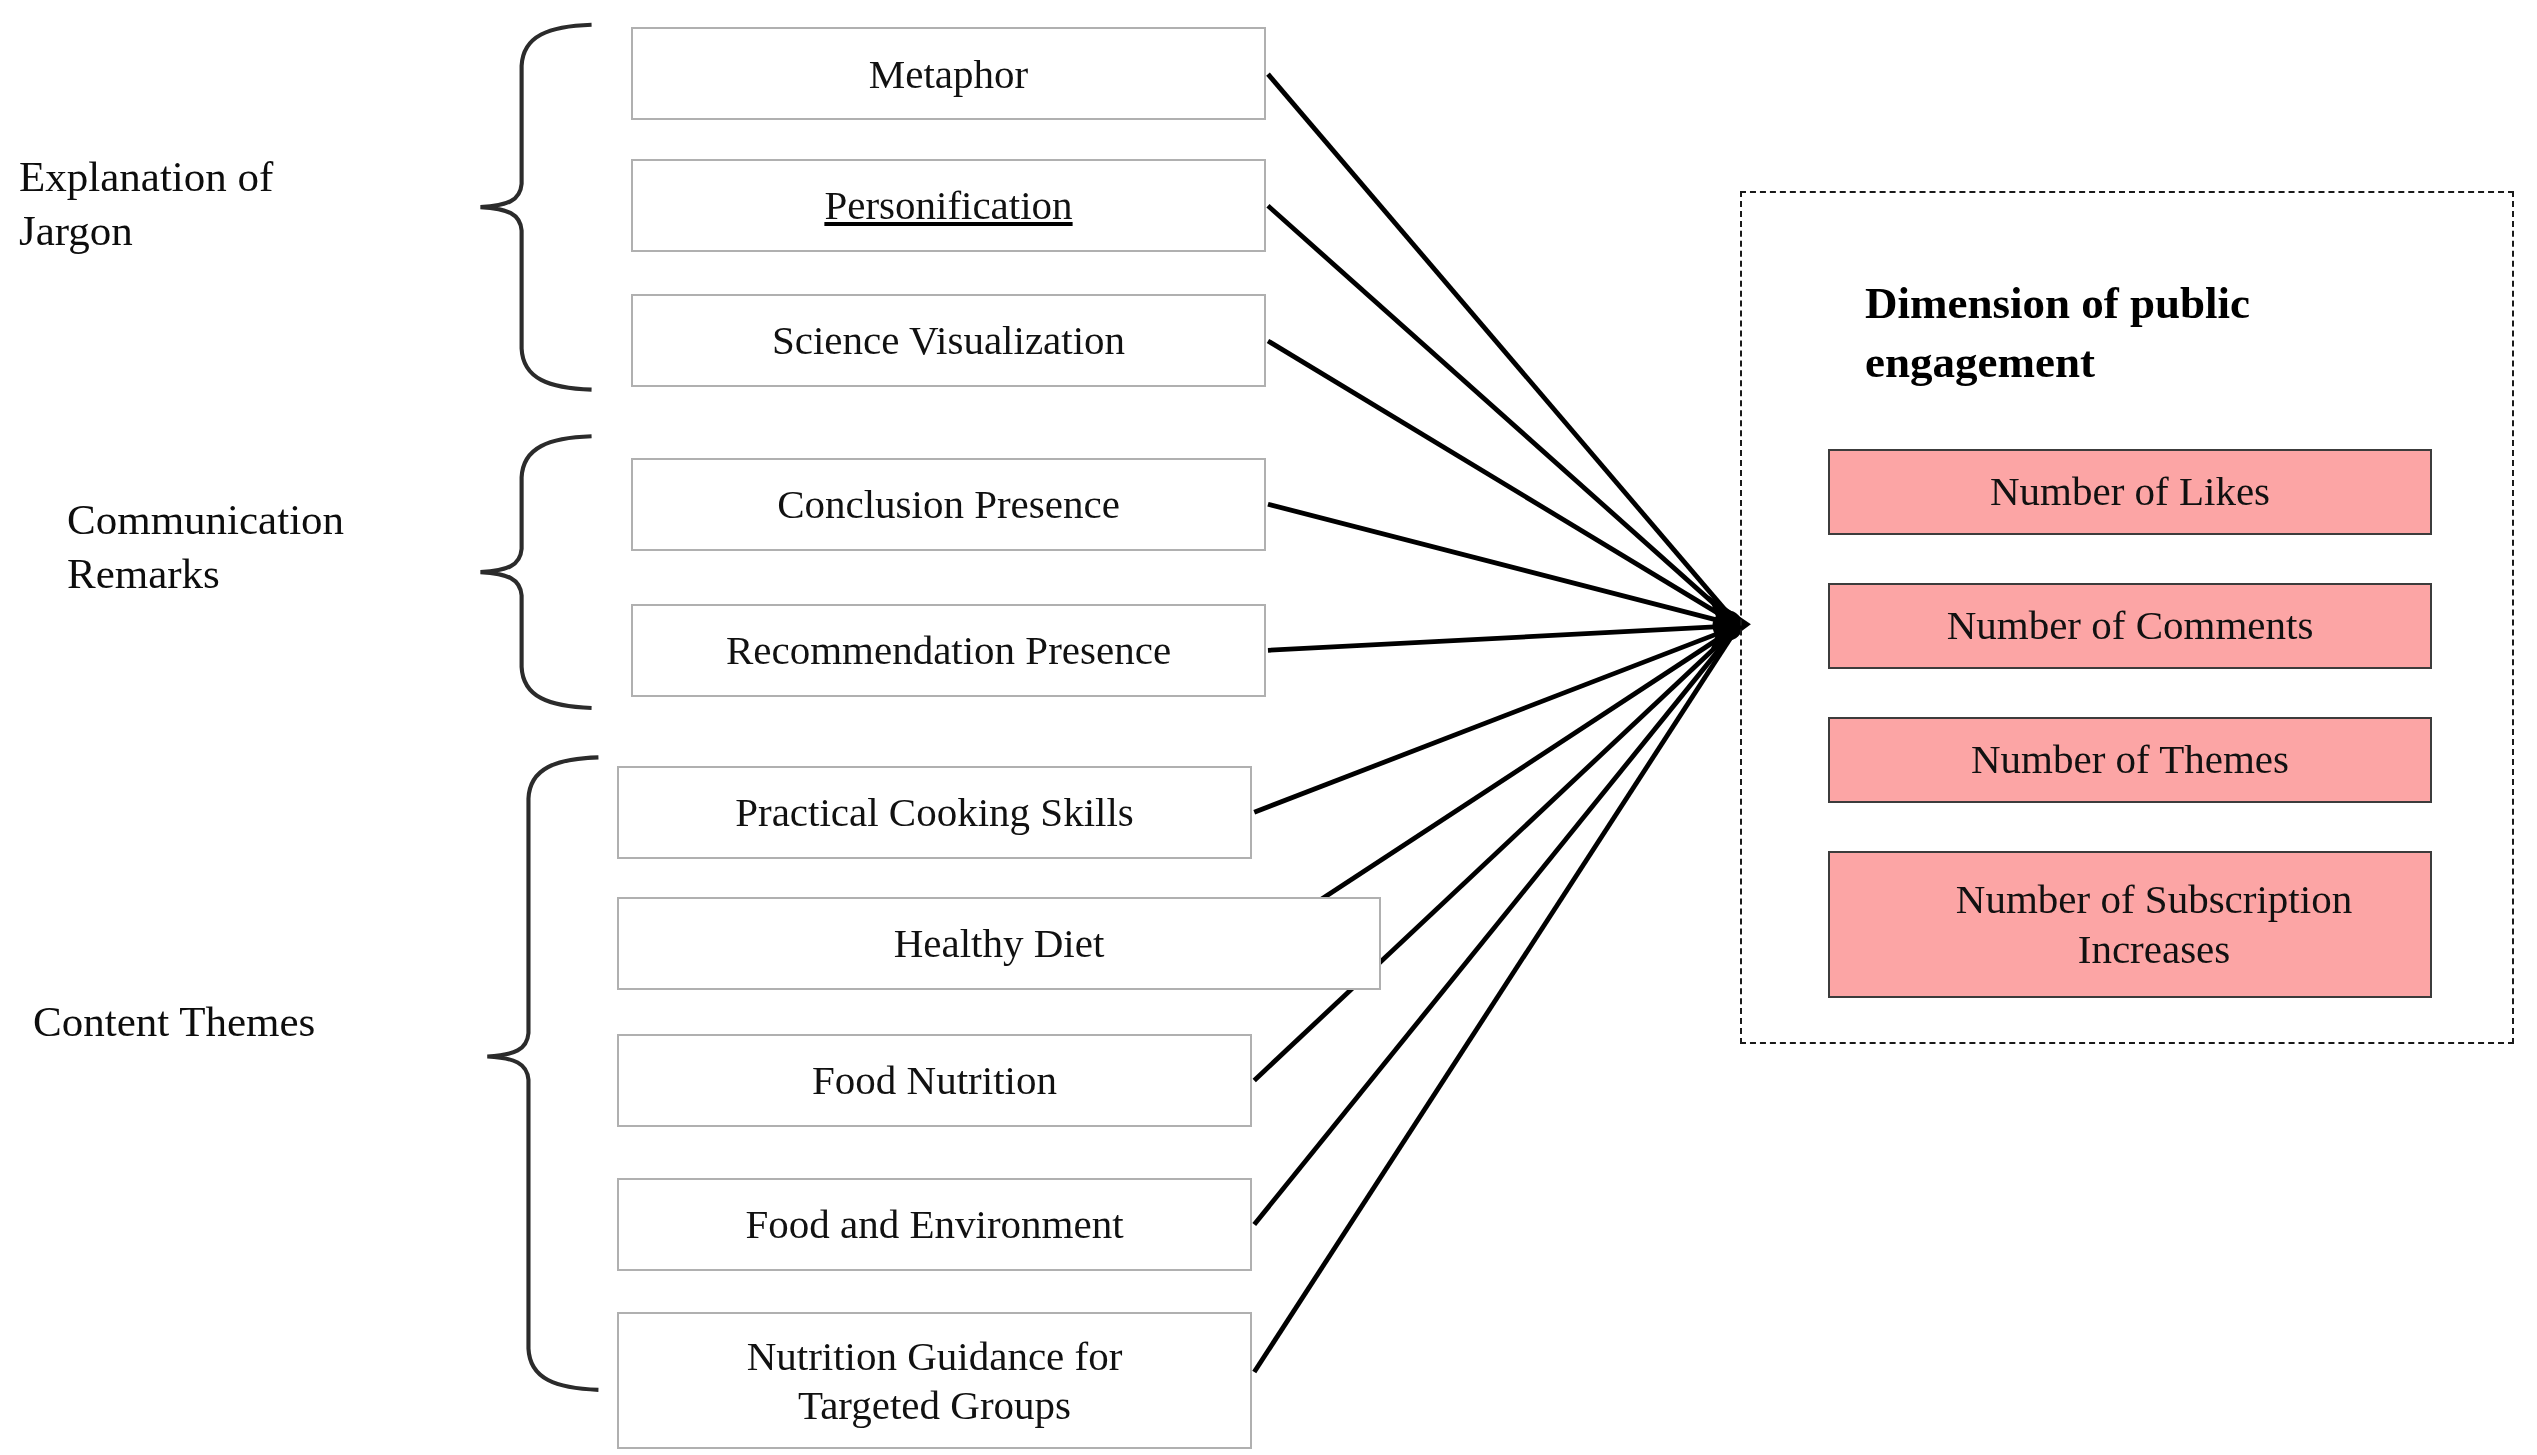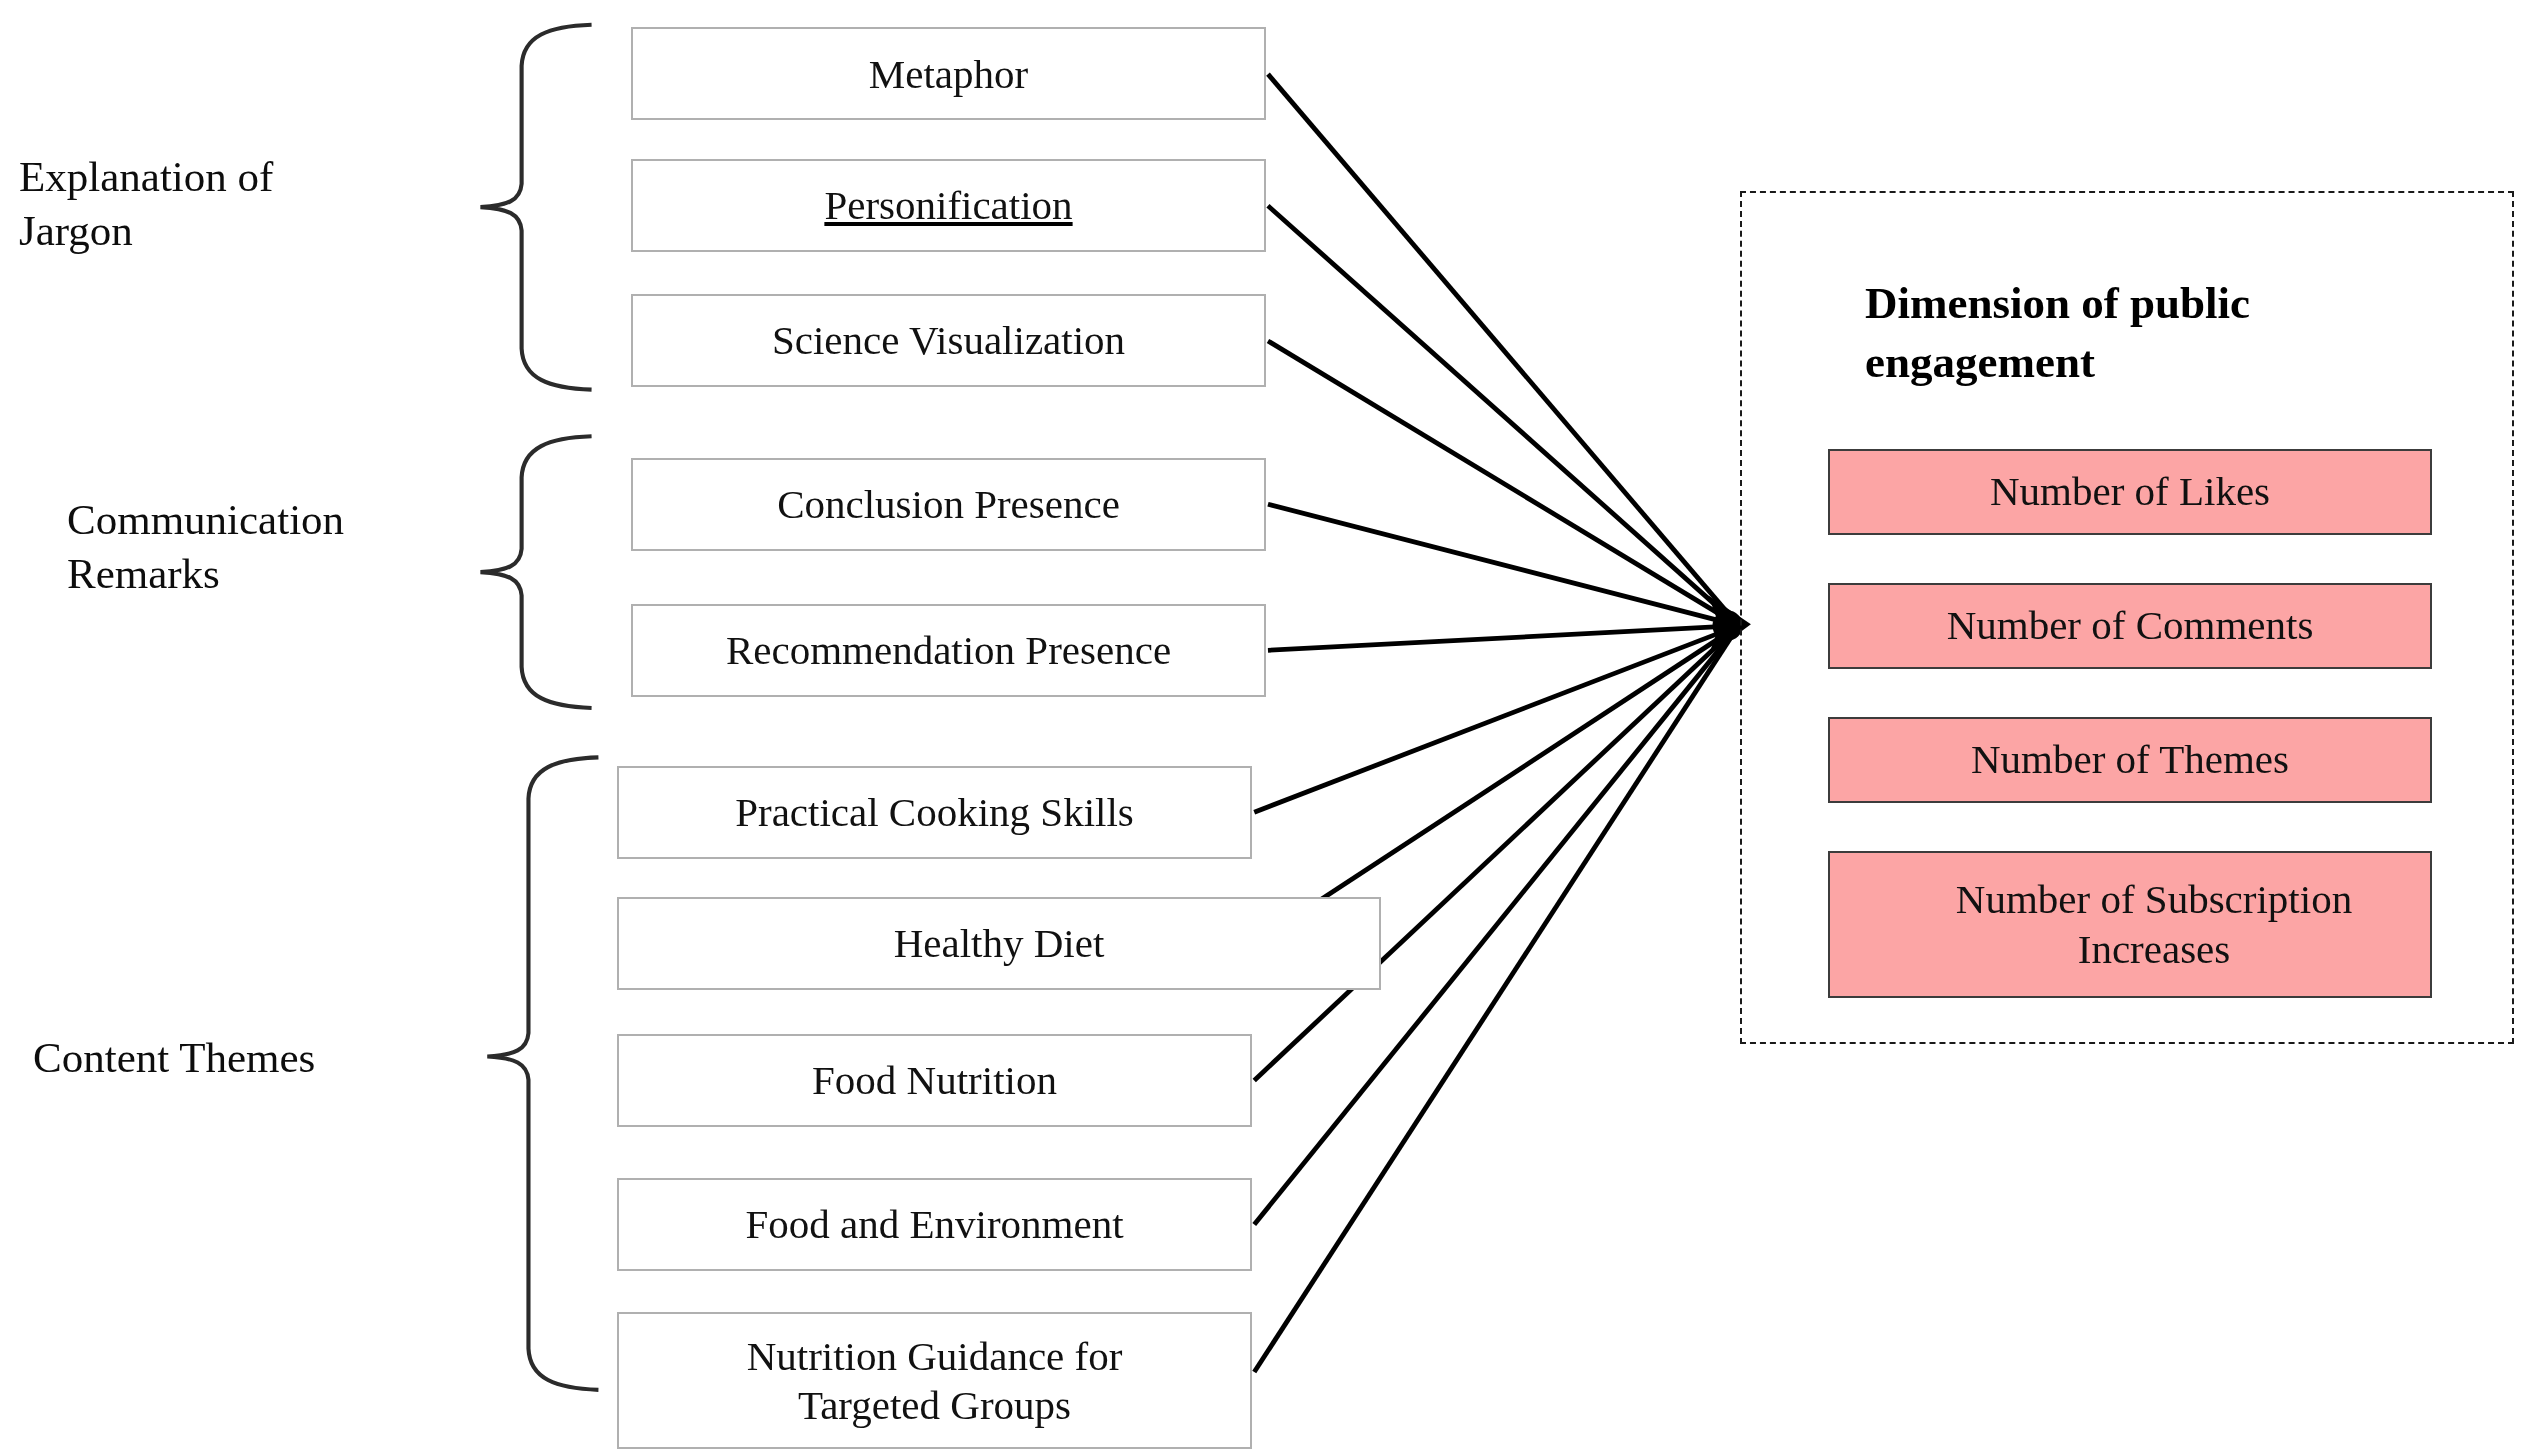--- a/index.html
+++ b/index.html
@@ -120,21 +120,21 @@
       <circle cx="2518" cy="912" r="22" fill="#000000"></circle>
     </g>
   </svg>
 
   <div class="grp-label" style="left:19px; top:150px; width:384px;">Explanation of
 Jargon</div>
 
   <div class="grp-label" style="left:19px; top:493px; width:412px;margin-left:48px;">Communication
 Remarks</div>
 
-  <div class="grp-label" style="left:33px; top:995px; width:412px;margin-top:36px;">Content Themes</div>
+  <div class="grp-label" style="left:33px; top:995px; width:412px;">Content Themes</div>
 
   <div class="node-box" style="left:631px; top:27.4px; width:635px; height:93px;">
     <span class="node-label">Metaphor</span>
   </div>
 
   <div class="node-box" style="left:631px; top:159px; width:635px; height:93px;text-decoration:underline;">
     <span class="node-label">Personification</span>
   </div>
 
   <div class="node-box" style="left:631px; top:294px; width:635px; height:93px;">

